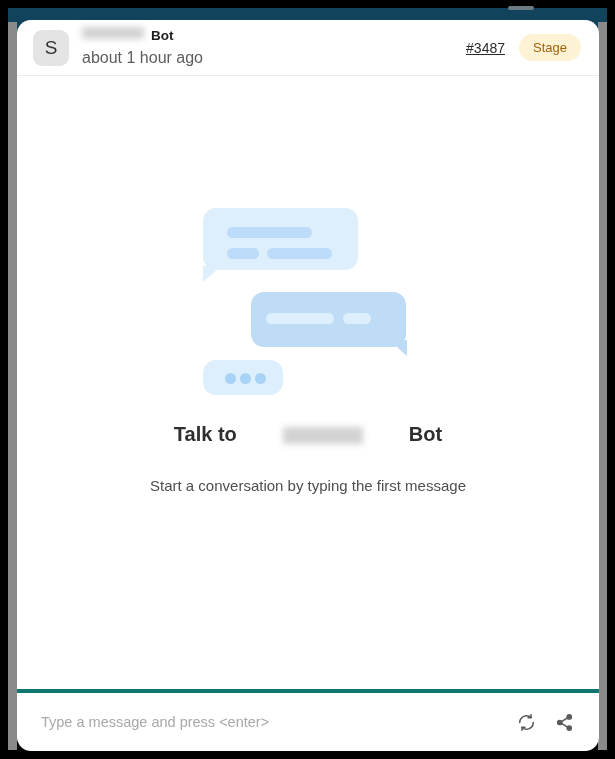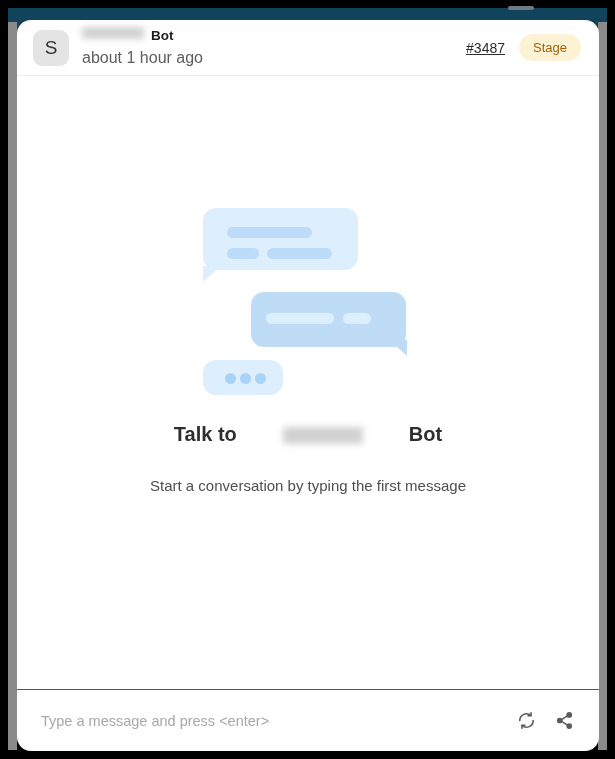--- a/index.html
+++ b/index.html
@@ -266,21 +266,21 @@
     color: #4f4f4f;
     text-align: right;
     line-height: 1.6;
     max-width: 340px;
   }
 
   
   #chat-composer {
     height: 62px;
     min-height: 62px;
-    border-top: 1px solid #0f766e;
+    border-top: 4px solid #0f766e;
     display: flex;
     align-items: center;
     padding: 0 22px 0 24px;
     box-sizing: border-box;
   }
   #message-input {
     flex: 1 1 auto;
     border: none;
     outline: none;
     font-family: "Liberation Sans", sans-serif;

